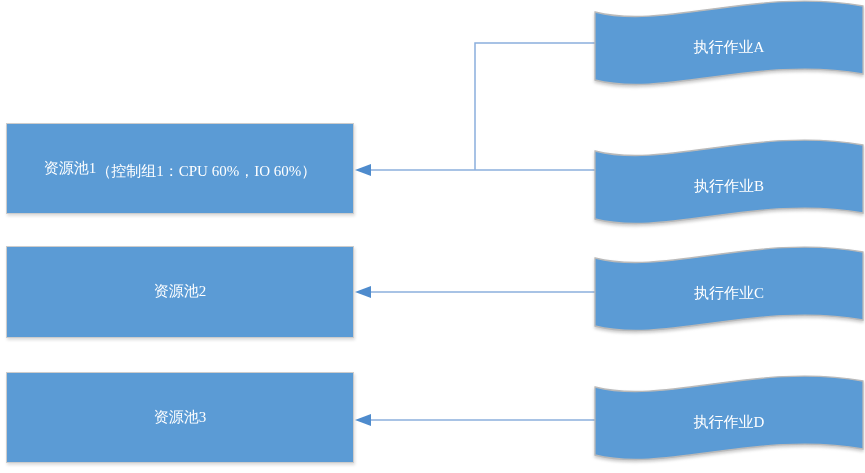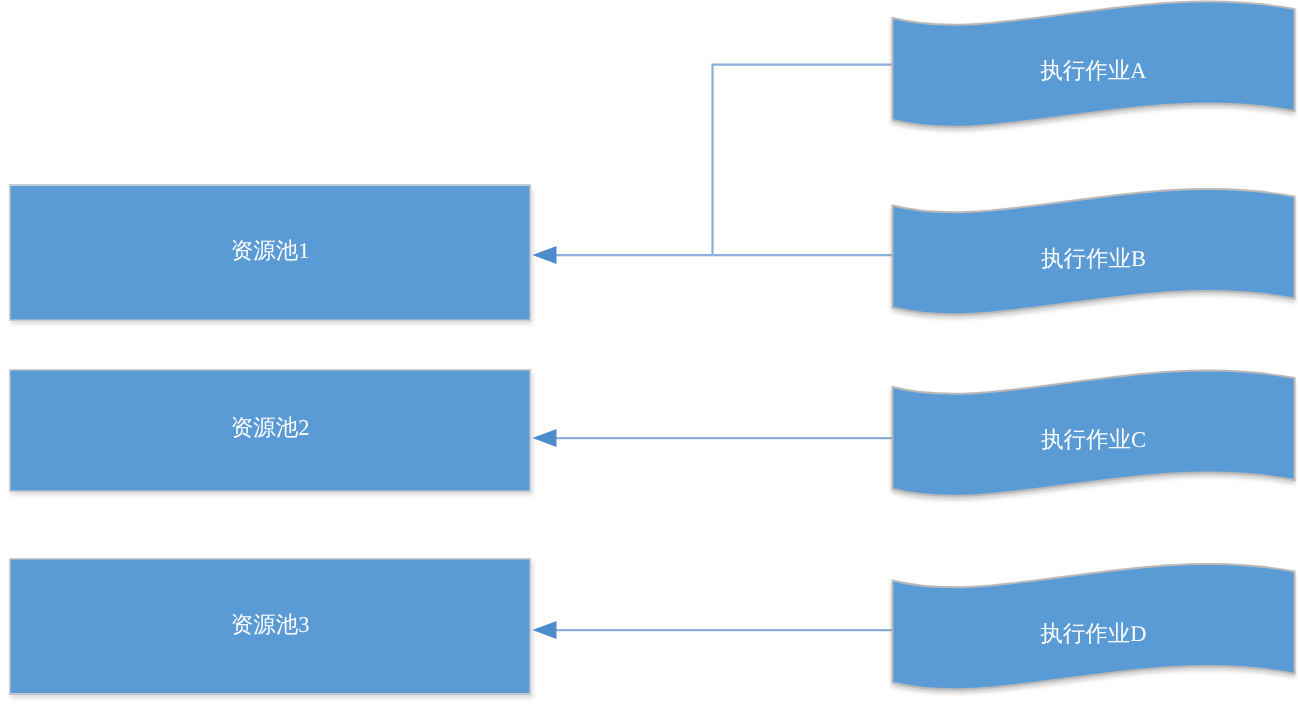--- a/index.html
+++ b/index.html
@@ -50,21 +50,21 @@
     display: flex;
     flex-direction: row;
     justify-content: center;
     align-items: center;
     text-align: center;
     z-index: 2;
   }
   .pool-title   { font-size: 15px; line-height: 1.3; }
   .pool-detail  { font-size: 15px; line-height: 1.3; margin-top: 6px; white-space: nowrap; }
   .pool1 { top: 123px; height: 91px; }
-  .pool2 { top: 246px; height: 82px; font-family: Liberation Serif, serif; }
+  .pool2 { top: 246px; height: 92px; font-family: Liberation Serif, serif; }
   .pool3 { top: 372px; height: 91px; font-family: Liberation Serif, serif; }
 
   
   .wave {
     position: absolute;
     left: 593px;
     width: 272px;
     height: 100px;
     z-index: 2;
   }
@@ -83,41 +83,42 @@
   .job-label {
     position: absolute;
     left: 0; right: 0; top: 0; bottom: 0;
     display: flex;
     align-items: center;
     justify-content: center;
     color: var(--shape-text);
     font-size: 15px;
   }
   .waveA { top: -3px; }
-  .waveB { top: 122px; }
+  .waveB { top: 136px; }
   .waveC { top: 243px; }
   .waveD { top: 372px; }
 </style>
 </head>
 <body>
 
 <div class="canvas">
 
   <svg class="connector-layer" viewBox="0 0 865 473" xmlns="http://www.w3.org/2000/svg">
     <path d="M595,43 H475 V170"></path>
     <path d="M595,170 H370"></path>
     <polygon points="355,170 371,164 371,176"></polygon>
     <path d="M595,292 H370"></path>
     <polygon points="355,292 371,286 371,298"></polygon>
     <path d="M595,420 H370"></path>
     <polygon points="355,420 371,414 371,426"></polygon>
   </svg>
 
   <div class="pool pool1">
     <div class="pool-title">资源池1</div>
+    <div class="pool-detail">（控制组1：CPU 60%，IO 60%）</div>
   </div>
   <div class="pool pool2">
     <div class="pool-title">资源池2</div>
   </div>
   <div class="pool pool3">
     <div class="pool-title">资源池3</div>
   </div>
 
   <div class="wave waveA">
     <svg viewBox="0 0 272 100" preserveAspectRatio="none" xmlns="http://www.w3.org/2000/svg">

